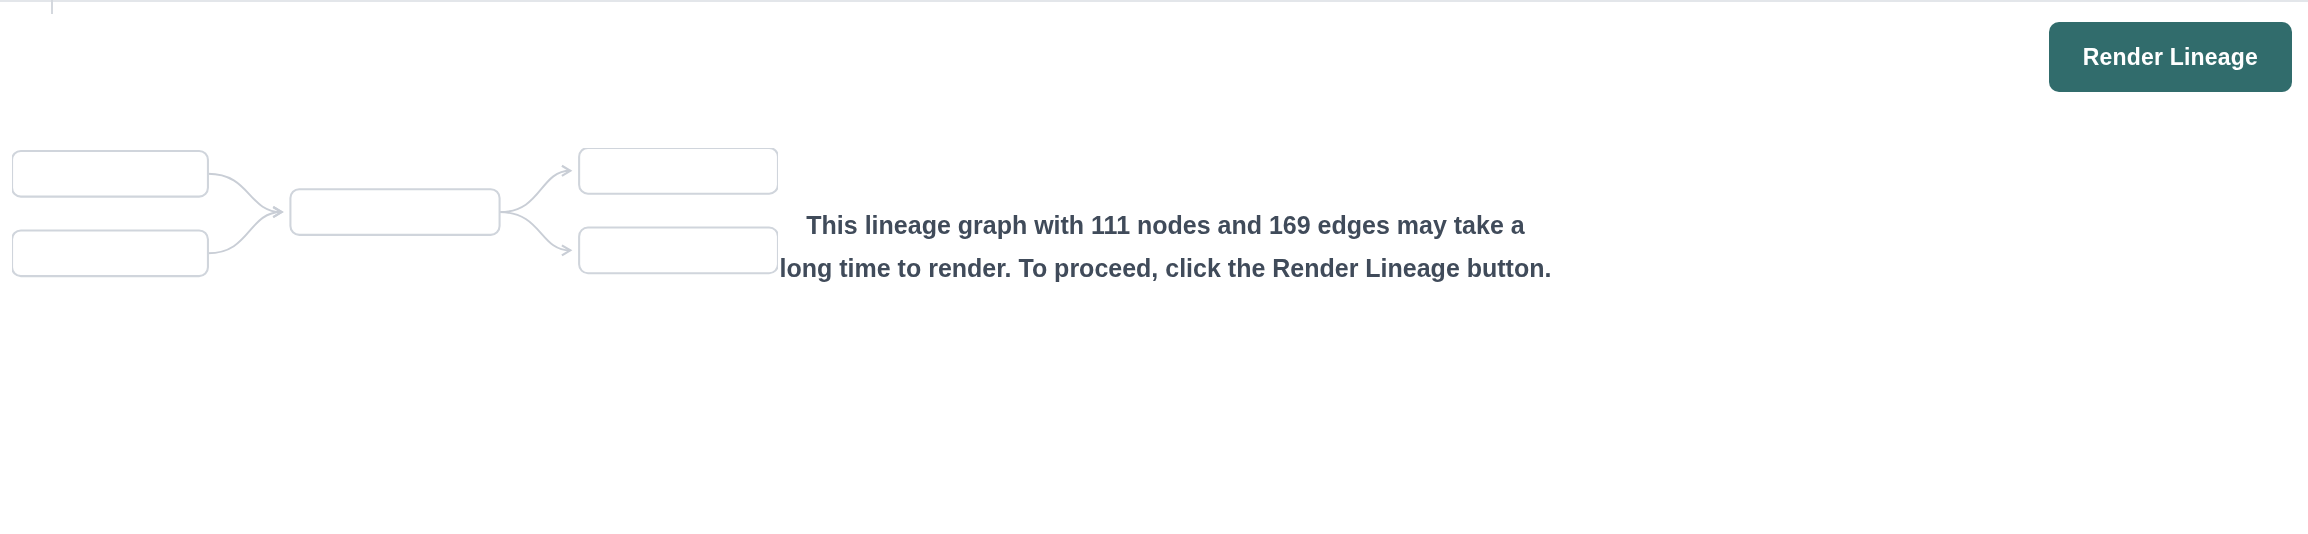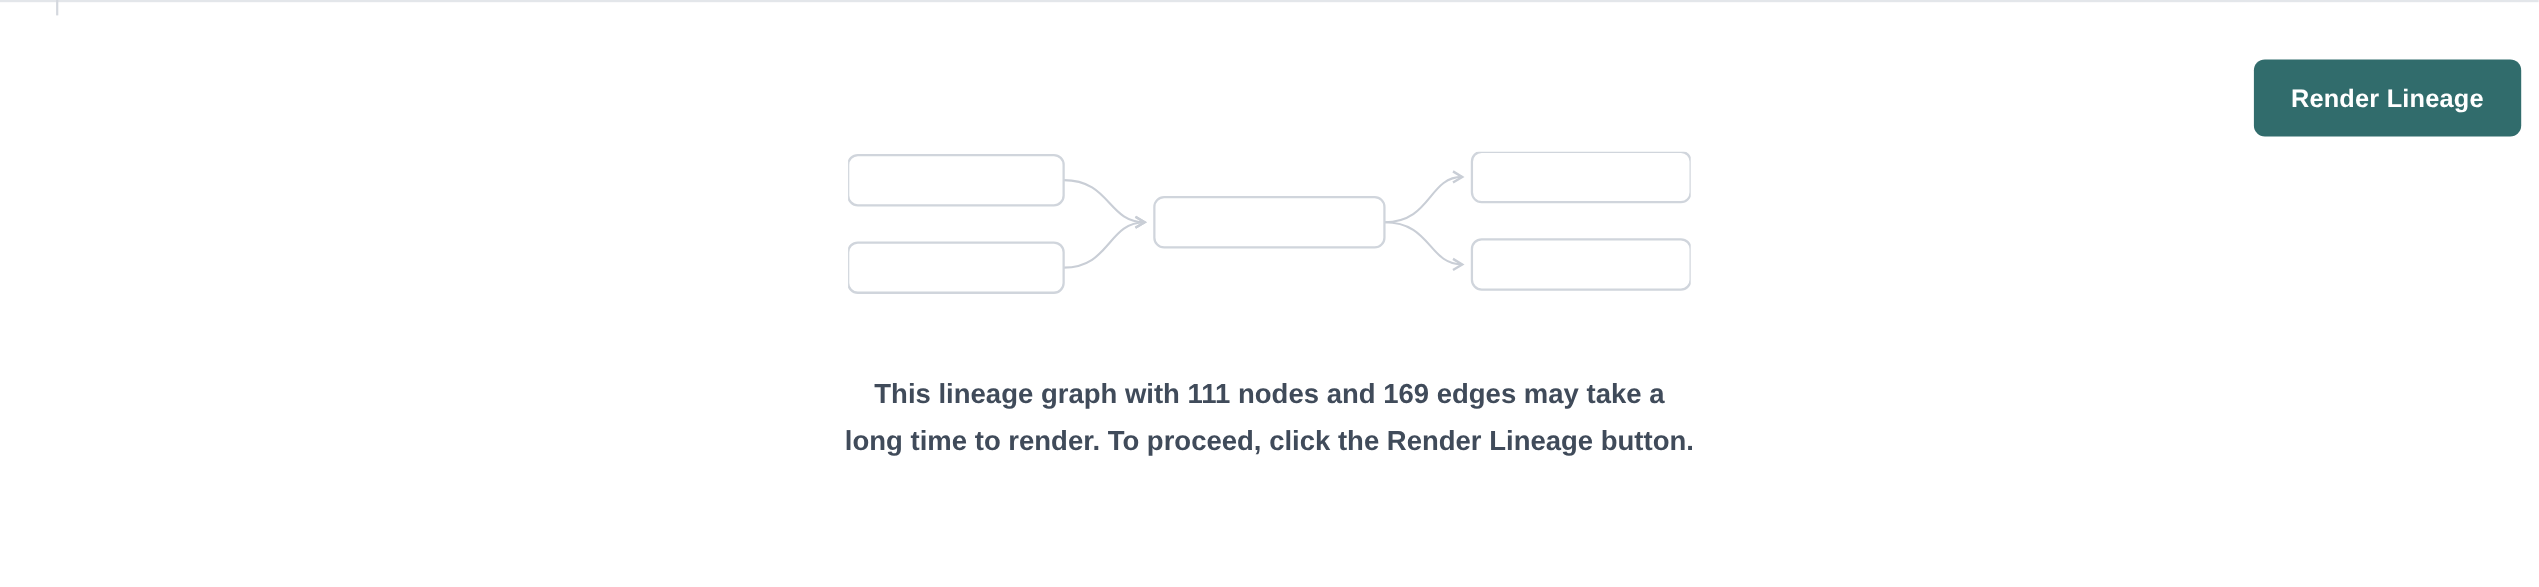--- a/index.html
+++ b/index.html
@@ -50,29 +50,28 @@
     border: none;
     border-radius: 10px;
     font-family: "Liberation Sans", sans-serif;
     font-size: 23px;
     font-weight: 700;
     letter-spacing: 0.2px;
     cursor: pointer;
     display: flex;
     align-items: center;
     justify-content: center;
-    margin-top: 32px;
   }
   .content {
     position: absolute;
     top: 138px;
-    left: 0;
+    left: 12px;
     right: 0;
     display: flex;
-    flex-direction: column;
+    flex-direction: row;
     align-items: center;
   }
   .illustration {
     width: 766px;
     height: auto;
     display: block;
   }
   .illustration rect {
     fill: #ffffff;
     stroke: var(--box-border);

